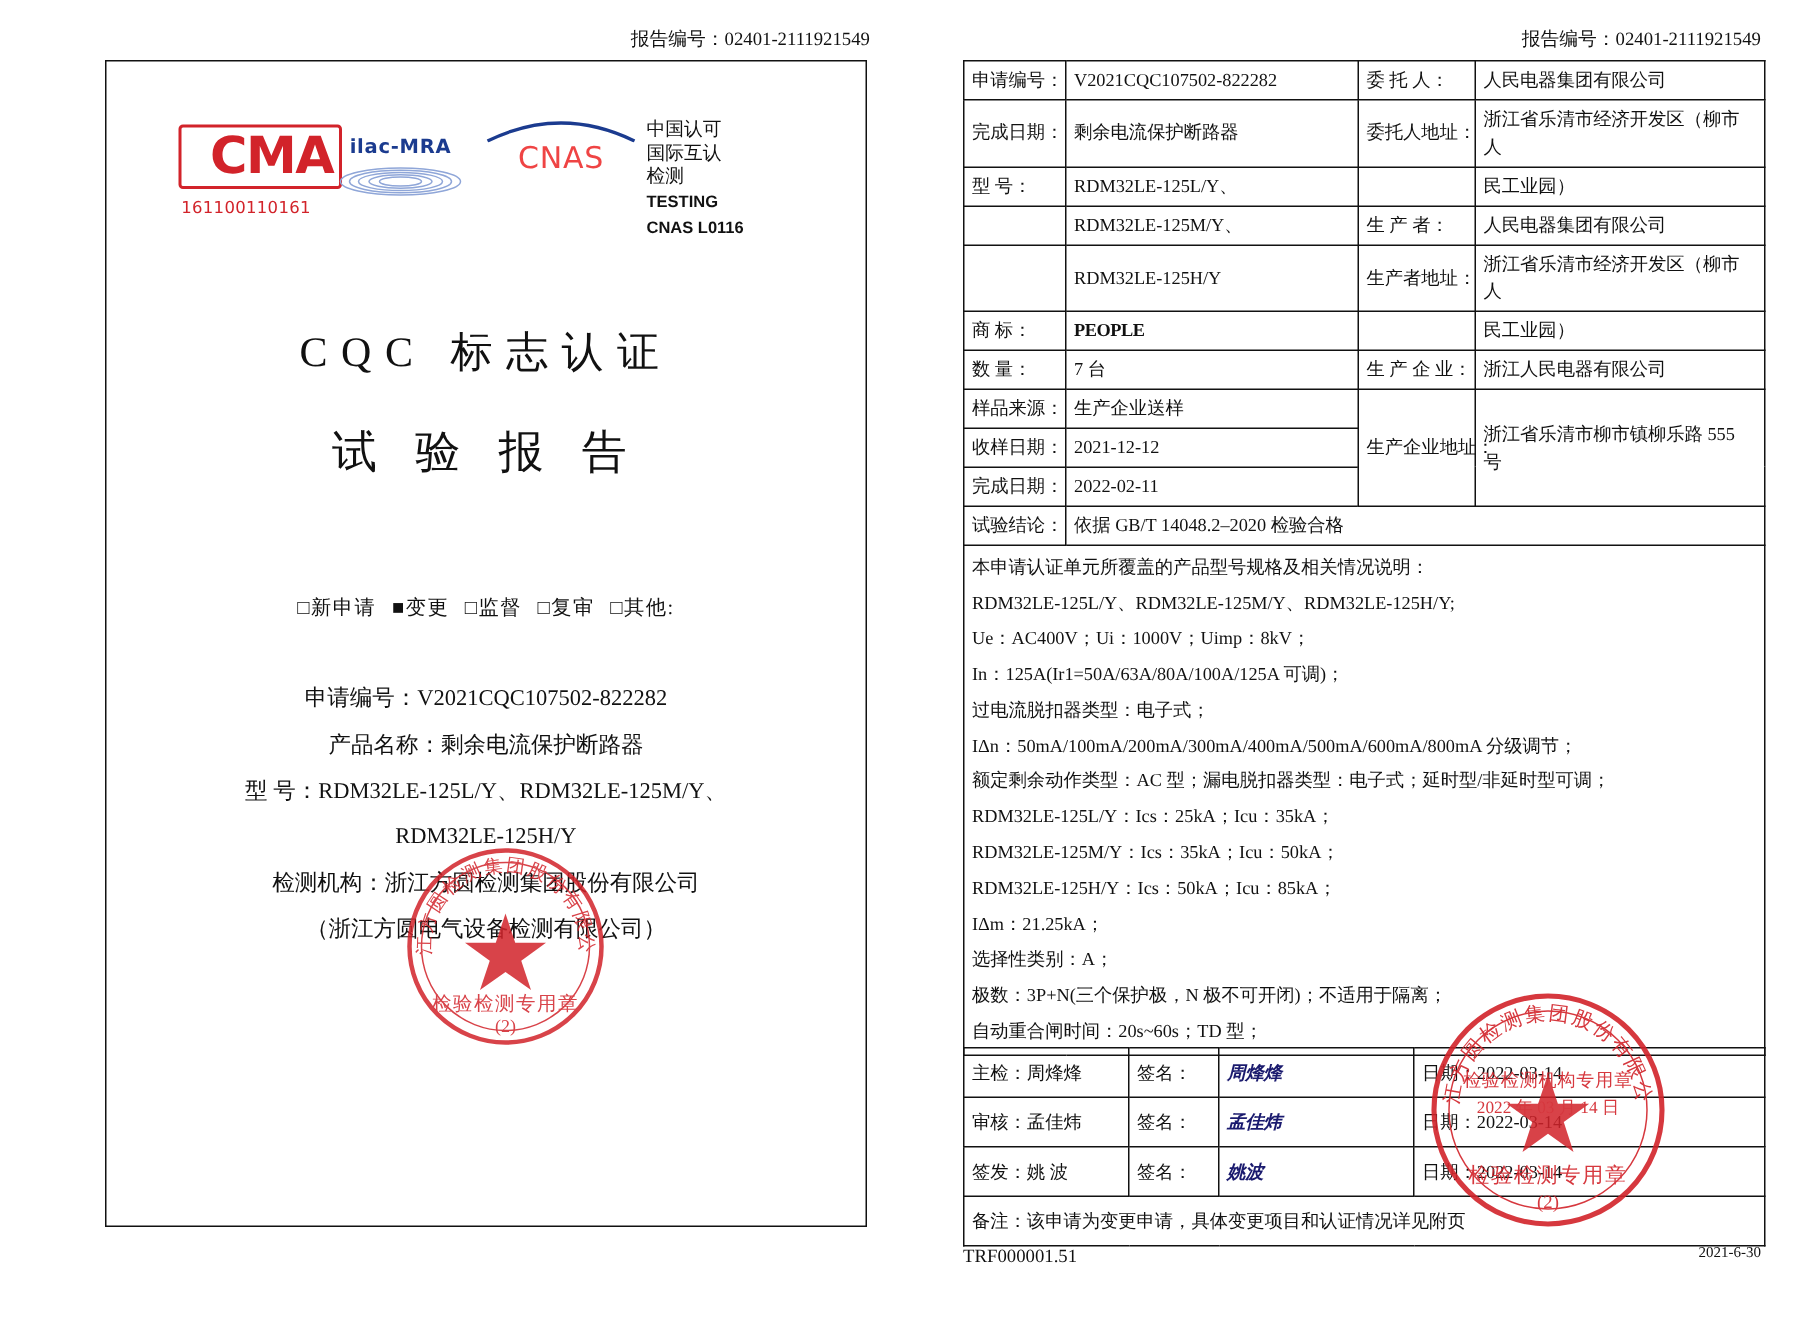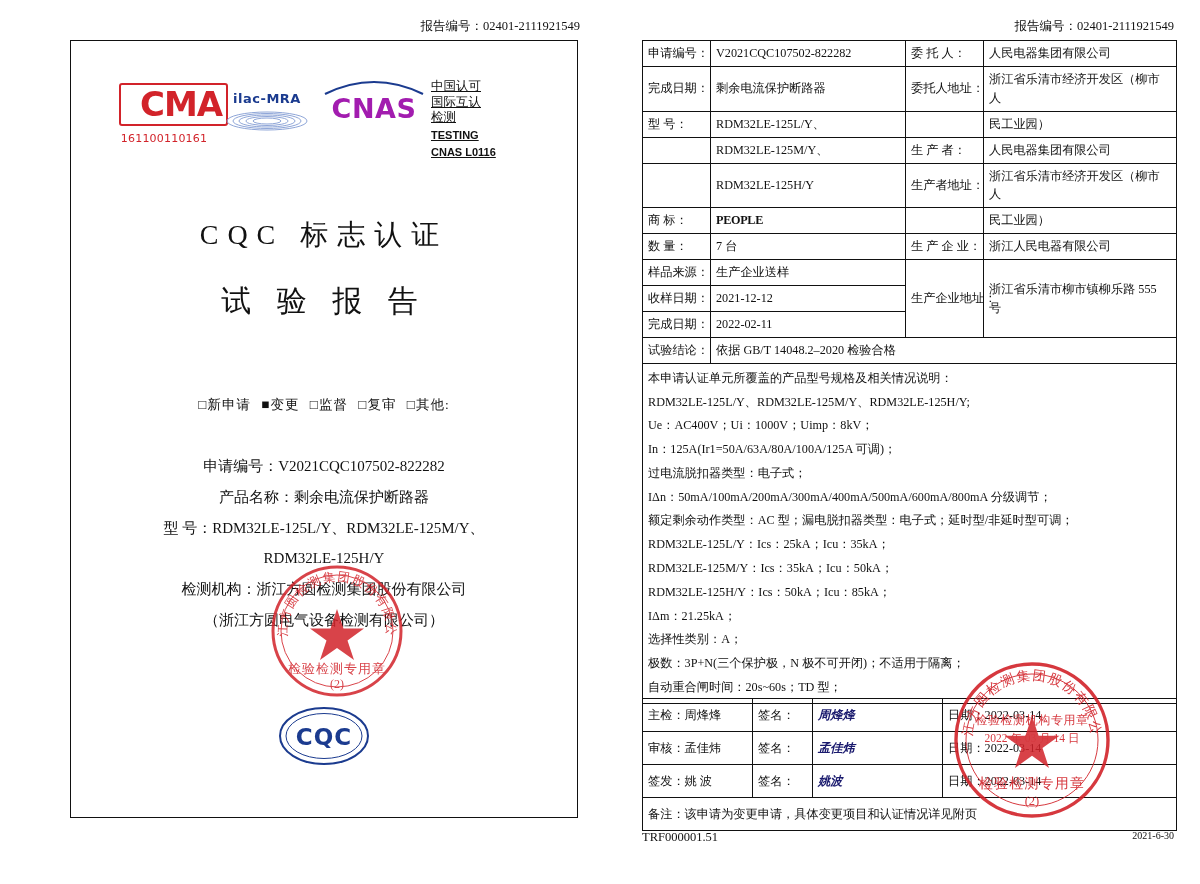--- a/index.html
+++ b/index.html
@@ -102,36 +102,35 @@
   }
   .cnas-logo {
     position: absolute;
     left: 248px;
     top: 8px;
     width: 110px;
     text-align: center;
   }
   .cnas-text {
     font-family: "DejaVu Sans", sans-serif;
-    font-size: 27px;
-    font-weight: bold;
-    color: #a21caf;
+    font-size: 20px;
+    font-weight: normal;
+    color: #ef4444;
     letter-spacing: 0.5px;
   }
   .cnas-arc {
     height: 14px;
   }
   .cnas-right {
     position: absolute;
     left: 360px;
     top: 8px;
     width: 120px;
     font-family: "Liberation Sans", sans-serif;
     line-height: 1.25;
-    text-decoration: underline;
   }
   .cnas-cn {
     font-size: 12.5px;
     color: #111;
   }
   .cnas-en {
     font-size: 11px;
     font-weight: bold;
     color: #111;
     margin-top: 3px;
@@ -374,27 +373,20 @@
           <path id="lsTop" d="M 20 70 A 50 50 0 0 1 120 70" fill="none"></path>
           <text font-family="Liberation Serif, serif" font-size="12.5" fill="#d2232a" letter-spacing="1.5">
             <textPath href="#lsTop" startOffset="50%" text-anchor="middle">浙江方圆检测集团股份有限公司</textPath>
           </text>
           <polygon points="70,48 76.5,67.5 97,67.5 80.5,79.5 87,99 70,87 53,99 59.5,79.5 43,67.5 63.5,67.5" fill="#d2232a"></polygon>
           <text x="70" y="112" text-anchor="middle" font-family="Liberation Serif, serif" font-size="13" fill="#d2232a" letter-spacing="1">检验检测专用章</text>
           <text x="70" y="127" text-anchor="middle" font-family="Liberation Serif, serif" font-size="12" fill="#d2232a">(2)</text>
         </svg>
       </div>
 
-      <div class="cqc-seal">
-        <svg width="96" height="70" viewBox="0 0 96 70">
-          <ellipse cx="48" cy="35" rx="44" ry="28" fill="none" stroke="#1b3b8f" stroke-width="2"></ellipse>
-          <ellipse cx="48" cy="35" rx="38" ry="22.5" fill="none" stroke="#1b3b8f" stroke-width="1"></ellipse>
-          <text x="48" y="44" text-anchor="middle" font-family="DejaVu Sans, sans-serif" font-weight="bold" font-size="23" fill="#1b3b8f" letter-spacing="1">CQC</text>
-        </svg>
-      </div>
 
     </div>
   </div>
 
   <div class="right-page">
     <div class="r-report-no">报告编号：02401-2111921549</div>
 
     <table class="rt">
       <colgroup>
         <col style="width:68px">

